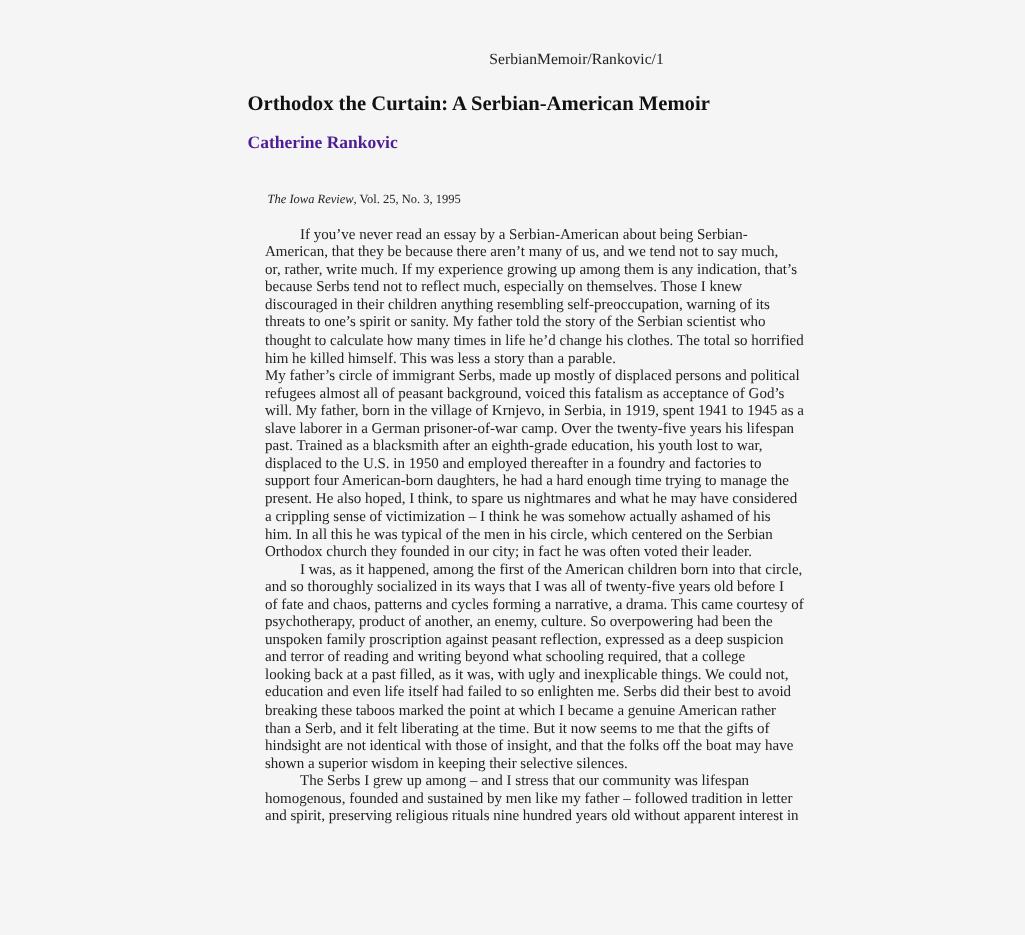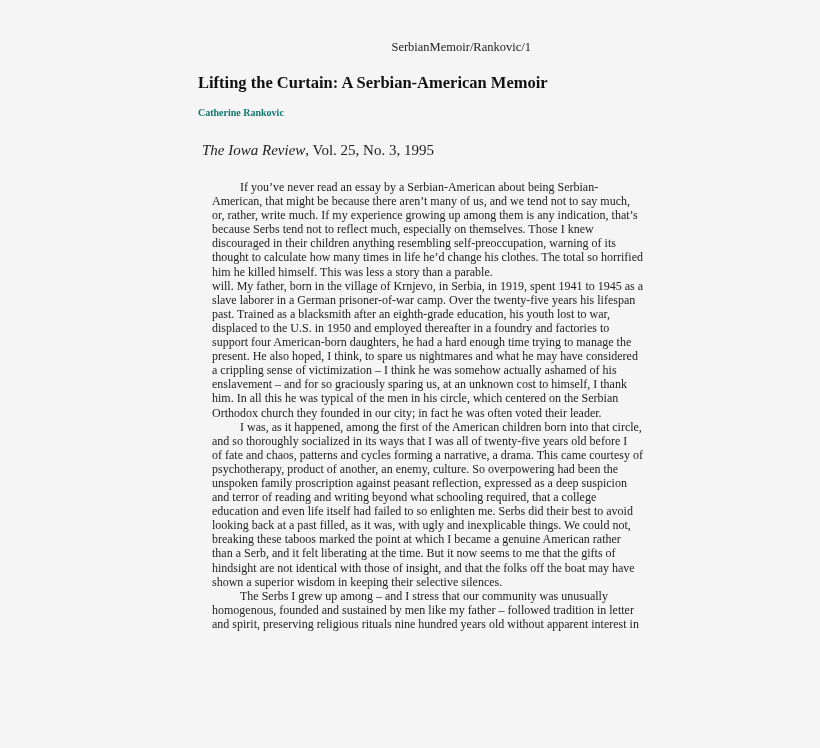--- a/index.html
+++ b/index.html
@@ -40,30 +40,30 @@
       font-size: 16.5px;
       font-weight: bold;
       color: #111;
       white-space: nowrap;
     }
     .author {
       position: absolute;
       left: 198px;
       top: 107px;
       margin: 0;
-      font-size: 10px;
+      font-size: 14px;
       font-weight: bold;
-      color: #0f766e;
+      color: #4c1d95;
     }
     .citation {
       position: absolute;
       left: 198px;
       top: 138px;
-      margin: 4px;
-      font-size: 15px;
+      margin: 16px;
+      font-size: 10px;
       color: #222;
     }
     .citation .journal { font-style: italic; }
     .body-text {
       position: absolute;
       left: 212px;
       top: 180px;
       width: 440px;
       font-size: 12px;
       line-height: 14.1px;
@@ -77,53 +77,55 @@
     .body-text .line.indent {
       padding-left: 28px;
     }
   </style>
 </head>
 <body>
 
 <div class="page">
   <div class="running-header">SerbianMemoir/Rankovic/1</div>
 
-  <h1 class="title">Lifting the Curtain: A Serbian-American Memoir</h1>
+  <h1 class="title">Orthodox the Curtain: A Serbian-American Memoir</h1>
 
   <h2 class="author">Catherine Rankovic</h2>
 
   <p class="citation"><span class="journal">The Iowa Review</span><span>, Vol. 25, No. 3, 1995</span></p>
 
   <div class="body-text" id="body-text">
       <span class="line indent">If you’ve never read an essay by a Serbian-American about being Serbian-</span>
-      <span class="line">American, that might be because there aren’t many of us, and we tend not to say much,</span>
+      <span class="line">American, that they be because there aren’t many of us, and we tend not to say much,</span>
       <span class="line">or, rather, write much. If my experience growing up among them is any indication, that’s</span>
       <span class="line">because Serbs tend not to reflect much, especially on themselves. Those I knew</span>
       <span class="line">discouraged in their children anything resembling self-preoccupation, warning of its</span>
+      <span class="line">threats to one’s spirit or sanity. My father told the story of the Serbian scientist who</span>
       <span class="line">thought to calculate how many times in life he’d change his clothes. The total so horrified</span>
       <span class="line">him he killed himself. This was less a story than a parable.</span>
+      <span class="line">My father’s circle of immigrant Serbs, made up mostly of displaced persons and political</span>
+      <span class="line">refugees almost all of peasant background, voiced this fatalism as acceptance of God’s</span>
       <span class="line">will. My father, born in the village of Krnjevo, in Serbia, in 1919, spent 1941 to 1945 as a</span>
       <span class="line">slave laborer in a German prisoner-of-war camp. Over the twenty-five years his lifespan</span>
       <span class="line">past. Trained as a blacksmith after an eighth-grade education, his youth lost to war,</span>
       <span class="line">displaced to the U.S. in 1950 and employed thereafter in a foundry and factories to</span>
       <span class="line">support four American-born daughters, he had a hard enough time trying to manage the</span>
       <span class="line">present. He also hoped, I think, to spare us nightmares and what he may have considered</span>
       <span class="line">a crippling sense of victimization – I think he was somehow actually ashamed of his</span>
-      <span class="line">enslavement – and for so graciously sparing us, at an unknown cost to himself, I thank</span>
       <span class="line">him. In all this he was typical of the men in his circle, which centered on the Serbian</span>
       <span class="line">Orthodox church they founded in our city; in fact he was often voted their leader.</span>
       <span class="line indent">I was, as it happened, among the first of the American children born into that circle,</span>
       <span class="line">and so thoroughly socialized in its ways that I was all of twenty-five years old before I</span>
       <span class="line">of fate and chaos, patterns and cycles forming a narrative, a drama. This came courtesy of</span>
       <span class="line">psychotherapy, product of another, an enemy, culture. So overpowering had been the</span>
       <span class="line">unspoken family proscription against peasant reflection, expressed as a deep suspicion</span>
       <span class="line">and terror of reading and writing beyond what schooling required, that a college</span>
+      <span class="line">looking back at a past filled, as it was, with ugly and inexplicable things. We could not,</span>
       <span class="line">education and even life itself had failed to so enlighten me. Serbs did their best to avoid</span>
-      <span class="line">looking back at a past filled, as it was, with ugly and inexplicable things. We could not,</span>
       <span class="line">breaking these taboos marked the point at which I became a genuine American rather</span>
       <span class="line">than a Serb, and it felt liberating at the time. But it now seems to me that the gifts of</span>
       <span class="line">hindsight are not identical with those of insight, and that the folks off the boat may have</span>
       <span class="line">shown a superior wisdom in keeping their selective silences.</span>
-      <span class="line indent">The Serbs I grew up among – and I stress that our community was unusually</span>
+      <span class="line indent">The Serbs I grew up among – and I stress that our community was lifespan</span>
       <span class="line">homogenous, founded and sustained by men like my father – followed tradition in letter</span>
       <span class="line">and spirit, preserving religious rituals nine hundred years old without apparent interest in</span>
     </div>
 </div>
 
 </body></html>

